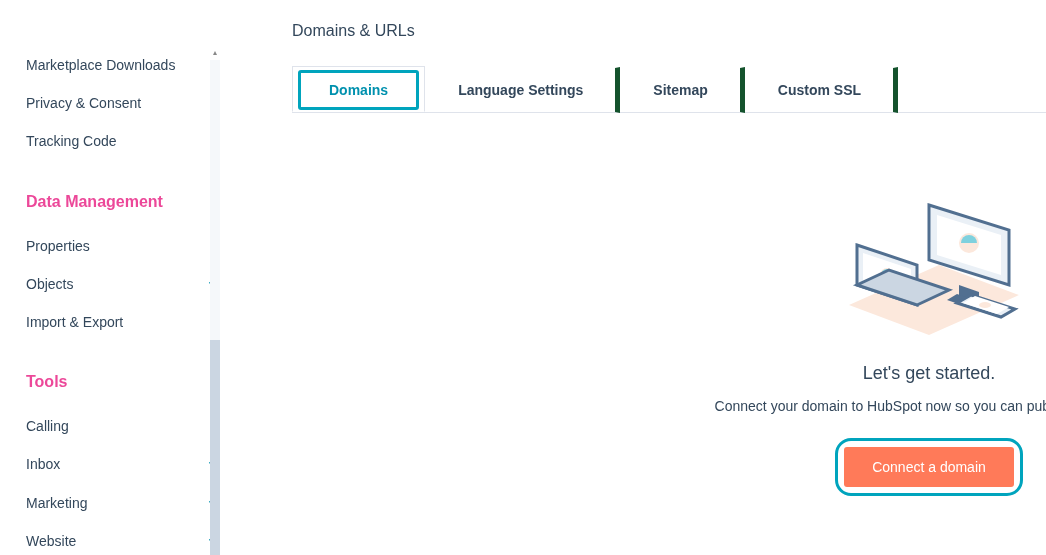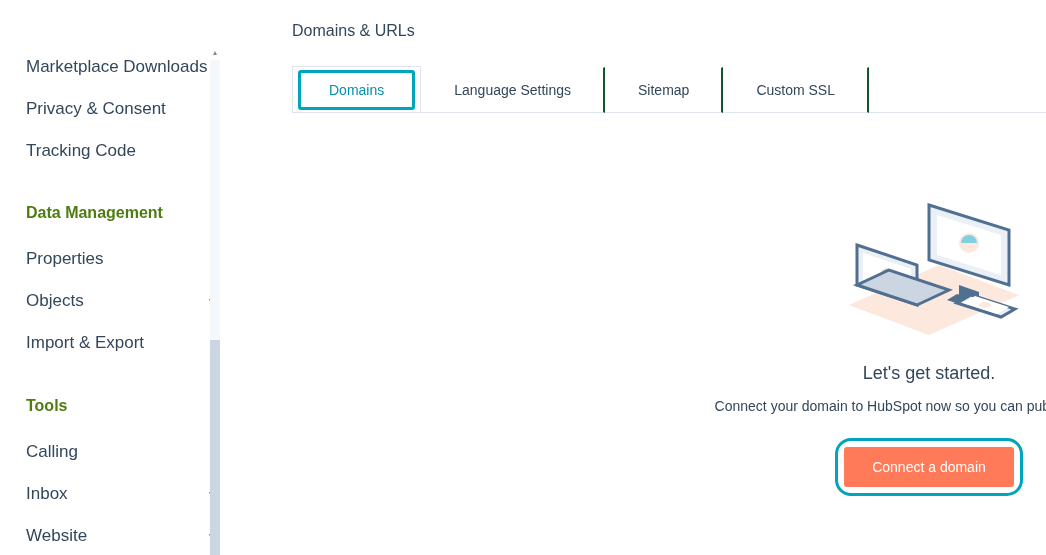--- a/index.html
+++ b/index.html
@@ -34,28 +34,28 @@
       color: #888;
       display: flex;
       align-items: center;
       justify-content: center;
     }
     .section { margin-top: 32px; }
     .section:first-child { margin-top: 0; }
     .section-heading {
       font-size: 16px;
       font-weight: 600;
-      color: #4d7c0f;
+      color: #ec4899;
       margin-bottom: 16px;
     }
     .nav-item {
       display: flex;
       align-items: center;
       justify-content: space-between;
-      font-size: 17px;
+      font-size: 14px;
       color: #33475b;
       padding: 10px 0;
       cursor: pointer;
       line-height: 1.3;
     }
     .chevron {
       color: #0091ae;
       width: 14px;
       height: 14px;
     }
@@ -69,33 +69,34 @@
     .page-title {
       font-size: 16px;
       font-weight: 500;
       color: #33475b;
       margin-bottom: 24px;
     }
     .tabs {
       display: flex;
       border-bottom: 1px solid #dfe3eb;
       padding-top: 2px;
+      font-weight: bold;
     }
     .tab {
       padding: 14px 32px;
       font-size: 14px;
       color: #33475b;
       cursor: pointer;
       border: 1px solid transparent;
       position: relative;
       top: 1px;
       background: transparent;
     }
     .tab.inactive {
-      border-right: 2px solid #14532d;
+      border-right: 5px solid #14532d;
     }
     .tab.active-outline {
       border: 3px solid #00a4bd;
       border-radius: 3px;
       background: #fff;
       color: #0091ae;
       padding: 9px 28px;
       margin: 2px 5px;
     }
     .tab-container-first {
@@ -209,20 +210,28 @@
     </div>
   </div>
 
   <div class="section">
     <div class="section-heading">Tools</div>
     <div class="nav-item">
       <span>Calling</span>
     </div>
     <div class="nav-item">
       <span>Inbox</span>
+      <span class="chevron">
+        <svg viewBox="0 0 24 24" fill="none" stroke="#0091ae" stroke-width="3">
+              <polyline points="6 9 12 15 18 9"></polyline>
+            </svg>
+      </span>
+    </div>
+    <div class="nav-item">
+      <span>Marketing</span>
       <span class="chevron">
         <svg viewBox="0 0 24 24" fill="none" stroke="#0091ae" stroke-width="3">
               <polyline points="6 9 12 15 18 9"></polyline>
             </svg>
       </span>
     </div>
     <div class="nav-item">
       <span>Website</span>
       <span class="chevron">
         <svg viewBox="0 0 24 24" fill="none" stroke="#0091ae" stroke-width="3">

